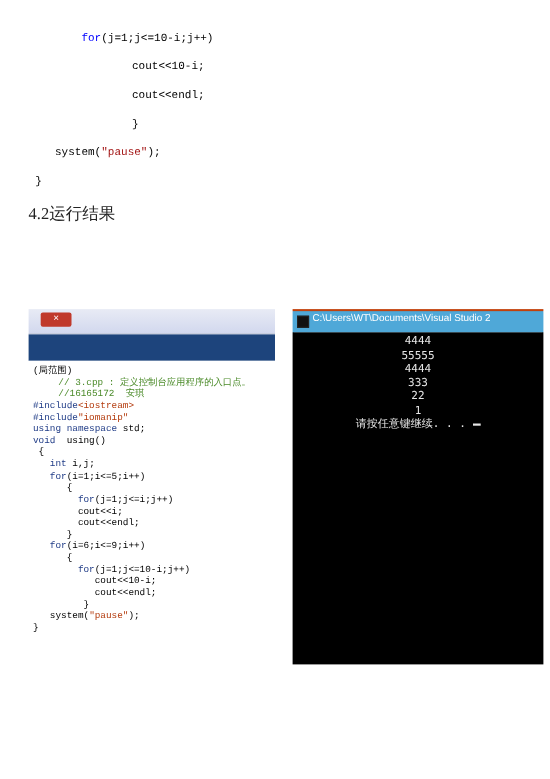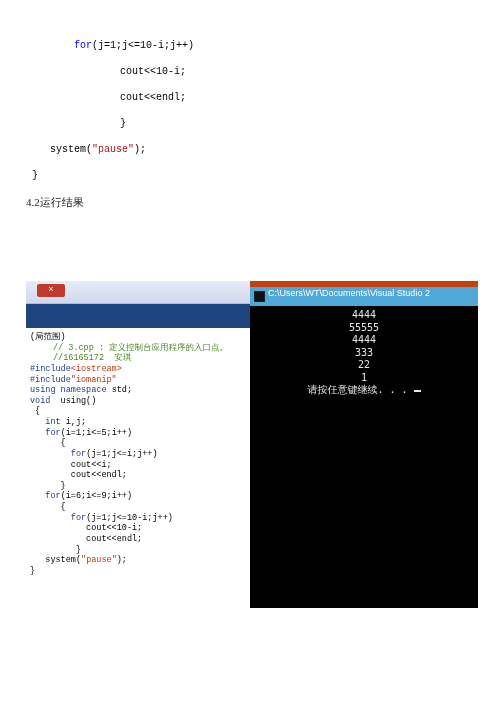--- a/index.html
+++ b/index.html
@@ -7,32 +7,32 @@
     padding: 0;
     width: 500px;
     height: 708px;
     background: #ffffff;
     font-family: "Microsoft YaHei", "SimSun", sans-serif;
     font-size: 10px;
     color: #333;
     position: relative;
   }
   .code-fragment {
-    padding: 33px 0 0 32px;
+    padding: 23px 0 0 32px;
     font-family: Consolas, "Courier New", monospace;
     font-size: 10px;
     line-height: 2.6;
     color: #000;
   }
   .code-fragment .line { white-space: pre; }
   .kw   { color: #0000ff; }
   .str  { color: #a31515; }
   .section-label {
     margin: 6px 0 16px 26px;
-    font-size: 11px;
+    font-size: 15px;
     color: #222;
     font-family: "SimSun", serif;
   }
   .screenshot {
     position: absolute;
     top: 281px;
     left: 26px;
     width: 452px;
     height: 354px;
   }
@@ -74,25 +74,25 @@
     color: #000;
   }
   .tok-cmt   { color: #4a8a28; margin-left: 23px; }
   .tok-pp    { color: #1f3b86; }
   .tok-ppstr { color: #b33a0c; margin-top: 39px; }
   .tok-kw    { color: #1f3b86; }
   .tok-str   { color: #b33a0c; }
 
   .console-window {
     position: absolute;
-    left: 224px;
+    left: 240px;
     top: 0;
     width: 228px;
     height: 316px;
-    border-top: 6px solid #c2410c;
+    border-top: 2px solid #c2410c;
     box-shadow: 0 0 0 1px #2a6a96 inset;
   }
   .console-title {
     height: 18px;
     background: #4fa8d8;
     color: #fff;
     font-size: 9px;
     padding: 1px 0 0 18px;
     font-family: "Segoe UI","Microsoft YaHei",sans-serif;
     position: relative;

